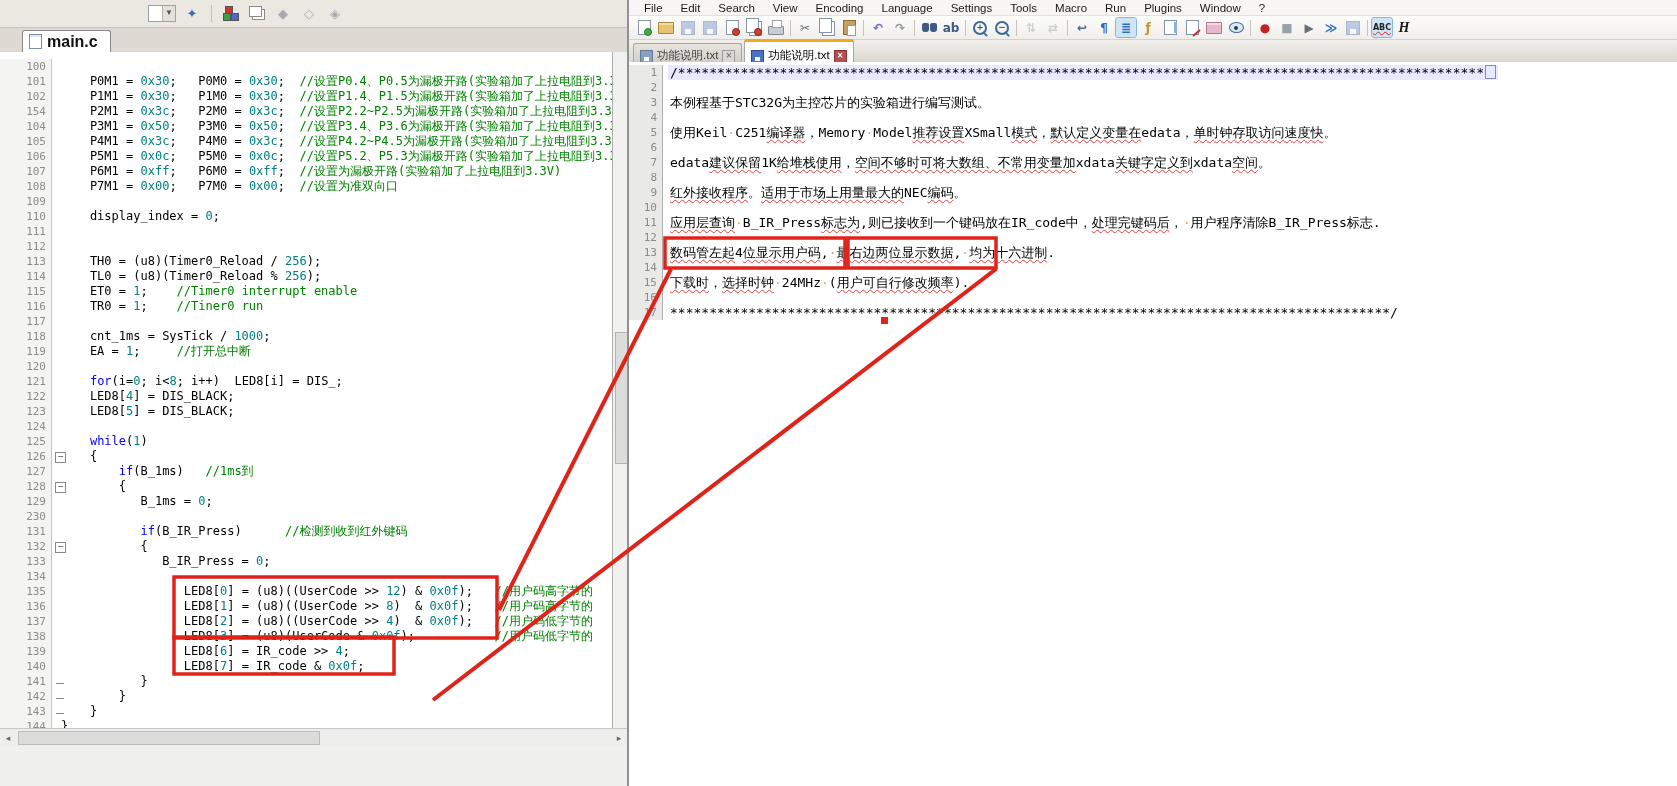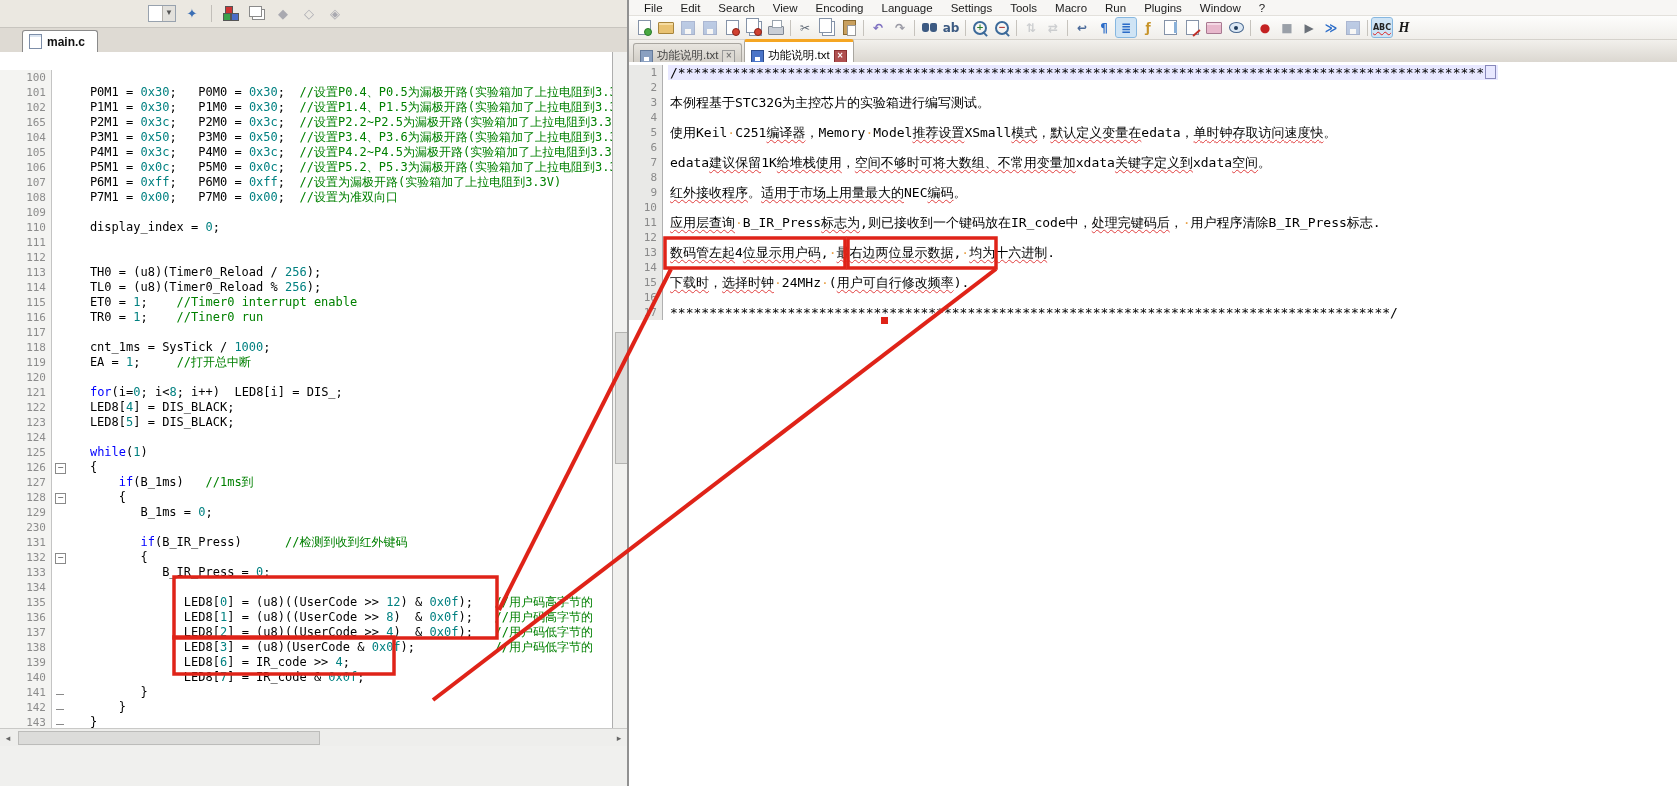--- a/index.html
+++ b/index.html
@@ -16,22 +16,22 @@
   .k-cubes i{position:absolute;width:6px;height:6px;border:1px solid #555;}
   .k-cubes i.r{background:#cc3333;left:4px;top:2px;}
   .k-cubes i.g{background:#3aa04a;left:2px;top:9px;}
   .k-cubes i.b{background:#4a6cc8;left:10px;top:9px;}
   .k-cascade::before{content:"";width:11px;height:9px;background:#fff;border:1px solid #8a8a8a;
                      box-shadow:3px 3px 0 -1px #fff,3px 3px 0 0 #8a8a8a;transform:translate(-2px,-2px);}
   .ktabbar{position:absolute;left:0;top:28px;width:627px;height:24px;background:#dedad3;border-bottom:1px solid #9a978f;}
   .ktab{position:absolute;left:22px;bottom:0;height:21px;background:#fff;border:1px solid #8a8a8a;border-bottom:none;
         border-radius:3px 3px 0 0;display:flex;align-items:center;padding:0 12px 0 6px;gap:5px;}
   .doc-ico{width:11px;height:13px;background:#fff;border:1px solid #7d8ea8;box-shadow:inset 0 2px 0 #dce6f2;}
-  .ktab span.lbl{font-size:12px;color:#111;font-weight:bold;}
-  .keditor{position:absolute;left:0;top:52px;width:612px;height:696px;background:#fff;overflow:hidden;padding-top:18px;box-sizing:border-box;}
+  .ktab span.lbl{font-size:16px;color:#111;font-weight:bold;}
+  .keditor{position:absolute;left:0;top:52px;width:612px;height:696px;background:#fff;overflow:hidden;padding-top:7px;box-sizing:border-box;}
   .crow{position:relative;height:15px;white-space:pre;font:12px/15px "DejaVu Sans Mono","Liberation Mono",monospace;}
   .kln{position:absolute;left:0;top:0;width:52px;height:15px;text-align:right;color:#8c8c8c;
        font:11px/15px "DejaVu Sans Mono",monospace;background:#f4f4f2;border-right:1px solid #c4c4c4;padding-right:5px;box-sizing:border-box;}
   .kcode{position:absolute;left:61px;top:0;white-space:pre;}
   .fbox{position:absolute;left:55px;top:3px;width:9px;height:9px;border:1px solid #8a8a8a;background:#fff;
         font:8px/8px "DejaVu Sans",sans-serif;text-align:center;color:#444;z-index:2;}
   .fend{position:absolute;left:56px;top:4px;width:8px;height:5px;border-bottom:1px solid #8a8a8a;z-index:2;}
   .s-p{color:#000;}
   .s-k{color:var(--kw,#0000ff);}
   .s-n{color:var(--num,#008080);}
@@ -126,21 +126,21 @@
     <div class="ktabbar">
       <div class="ktab">
         <span class="doc-ico"></span>
         <span class="lbl">main.c</span>
       </div>
     </div>
     <div class="keditor" id="keil-code">
         <div class="crow"><span class="kln">100</span><span class="kcode"></span></div>
         <div class="crow"><span class="kln">101</span><span class="kcode"><span class="s-p">    P0M1 = </span><span class="s-n">0x30</span><span class="s-p">;   P0M0 = </span><span class="s-n">0x30</span><span class="s-p">;  </span><span class="s-c">//设置P0.4、P0.5为漏极开路(实验箱加了上拉电阻到3.3V)</span></span></div>
         <div class="crow"><span class="kln">102</span><span class="kcode"><span class="s-p">    P1M1 = </span><span class="s-n">0x30</span><span class="s-p">;   P1M0 = </span><span class="s-n">0x30</span><span class="s-p">;  </span><span class="s-c">//设置P1.4、P1.5为漏极开路(实验箱加了上拉电阻到3.3V)</span></span></div>
-        <div class="crow"><span class="kln">165</span><span class="kcode"><span class="s-p">    P2M1 = </span><span class="s-n">0x3c</span><span class="s-p">;   P2M0 = </span><span class="s-n">0x3c</span><span class="s-p">;  </span><span class="s-c">//设置P2.2~P2.5为漏极开路(实验箱加了上拉电阻到3.3V)</span></span></div>
+        <div class="crow"><span class="kln">154</span><span class="kcode"><span class="s-p">    P2M1 = </span><span class="s-n">0x3c</span><span class="s-p">;   P2M0 = </span><span class="s-n">0x3c</span><span class="s-p">;  </span><span class="s-c">//设置P2.2~P2.5为漏极开路(实验箱加了上拉电阻到3.3V)</span></span></div>
         <div class="crow"><span class="kln">104</span><span class="kcode"><span class="s-p">    P3M1 = </span><span class="s-n">0x50</span><span class="s-p">;   P3M0 = </span><span class="s-n">0x50</span><span class="s-p">;  </span><span class="s-c">//设置P3.4、P3.6为漏极开路(实验箱加了上拉电阻到3.3V)</span></span></div>
         <div class="crow"><span class="kln">105</span><span class="kcode"><span class="s-p">    P4M1 = </span><span class="s-n">0x3c</span><span class="s-p">;   P4M0 = </span><span class="s-n">0x3c</span><span class="s-p">;  </span><span class="s-c">//设置P4.2~P4.5为漏极开路(实验箱加了上拉电阻到3.3V)</span></span></div>
         <div class="crow"><span class="kln">106</span><span class="kcode"><span class="s-p">    P5M1 = </span><span class="s-n">0x0c</span><span class="s-p">;   P5M0 = </span><span class="s-n">0x0c</span><span class="s-p">;  </span><span class="s-c">//设置P5.2、P5.3为漏极开路(实验箱加了上拉电阻到3.3V)</span></span></div>
         <div class="crow"><span class="kln">107</span><span class="kcode"><span class="s-p">    P6M1 = </span><span class="s-n">0xff</span><span class="s-p">;   P6M0 = </span><span class="s-n">0xff</span><span class="s-p">;  </span><span class="s-c">//设置为漏极开路(实验箱加了上拉电阻到3.3V)</span></span></div>
         <div class="crow"><span class="kln">108</span><span class="kcode"><span class="s-p">    P7M1 = </span><span class="s-n">0x00</span><span class="s-p">;   P7M0 = </span><span class="s-n">0x00</span><span class="s-p">;  </span><span class="s-c">//设置为准双向口</span></span></div>
         <div class="crow"><span class="kln">109</span><span class="kcode"></span></div>
         <div class="crow"><span class="kln">110</span><span class="kcode"><span class="s-p">    display_index = </span><span class="s-n">0</span><span class="s-p">;</span></span></div>
         <div class="crow"><span class="kln">111</span><span class="kcode"></span></div>
         <div class="crow"><span class="kln">112</span></div>
         <div class="crow"><span class="kln">113</span><span class="kcode"><span class="s-p">    TH0 = (u8)(Timer0_Reload / </span><span class="s-n">256</span><span class="s-p">);</span></span></div>

